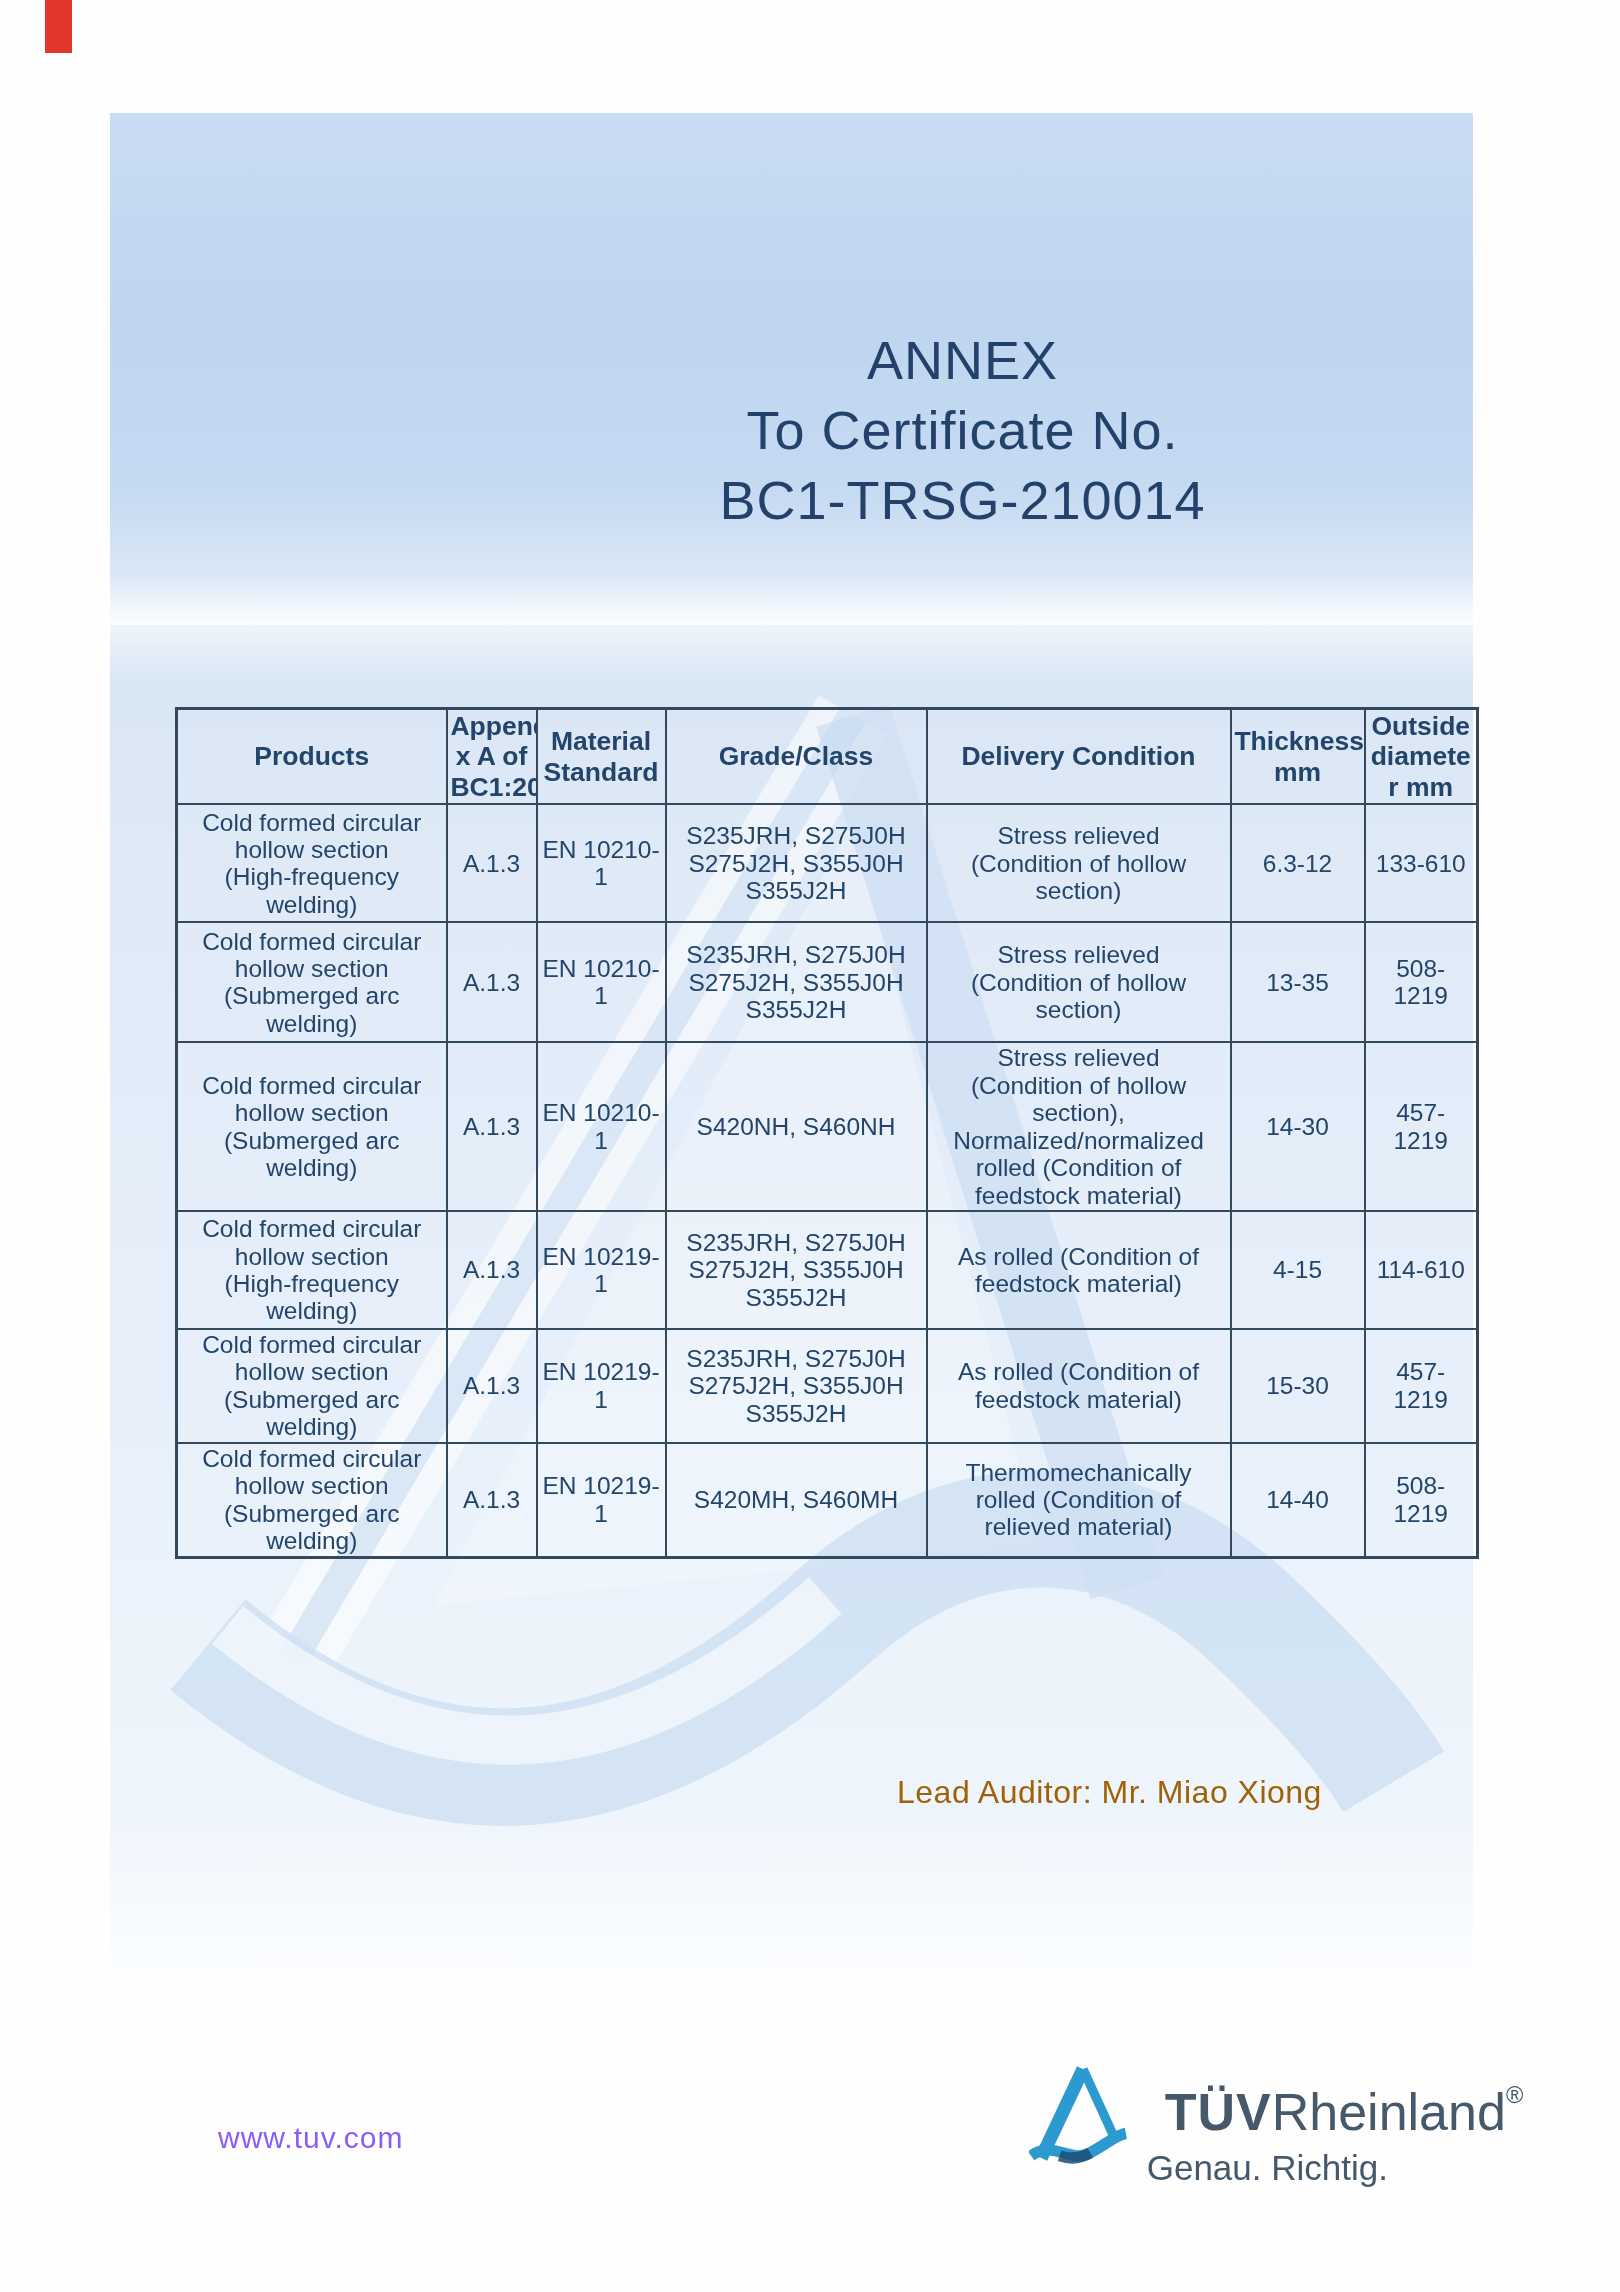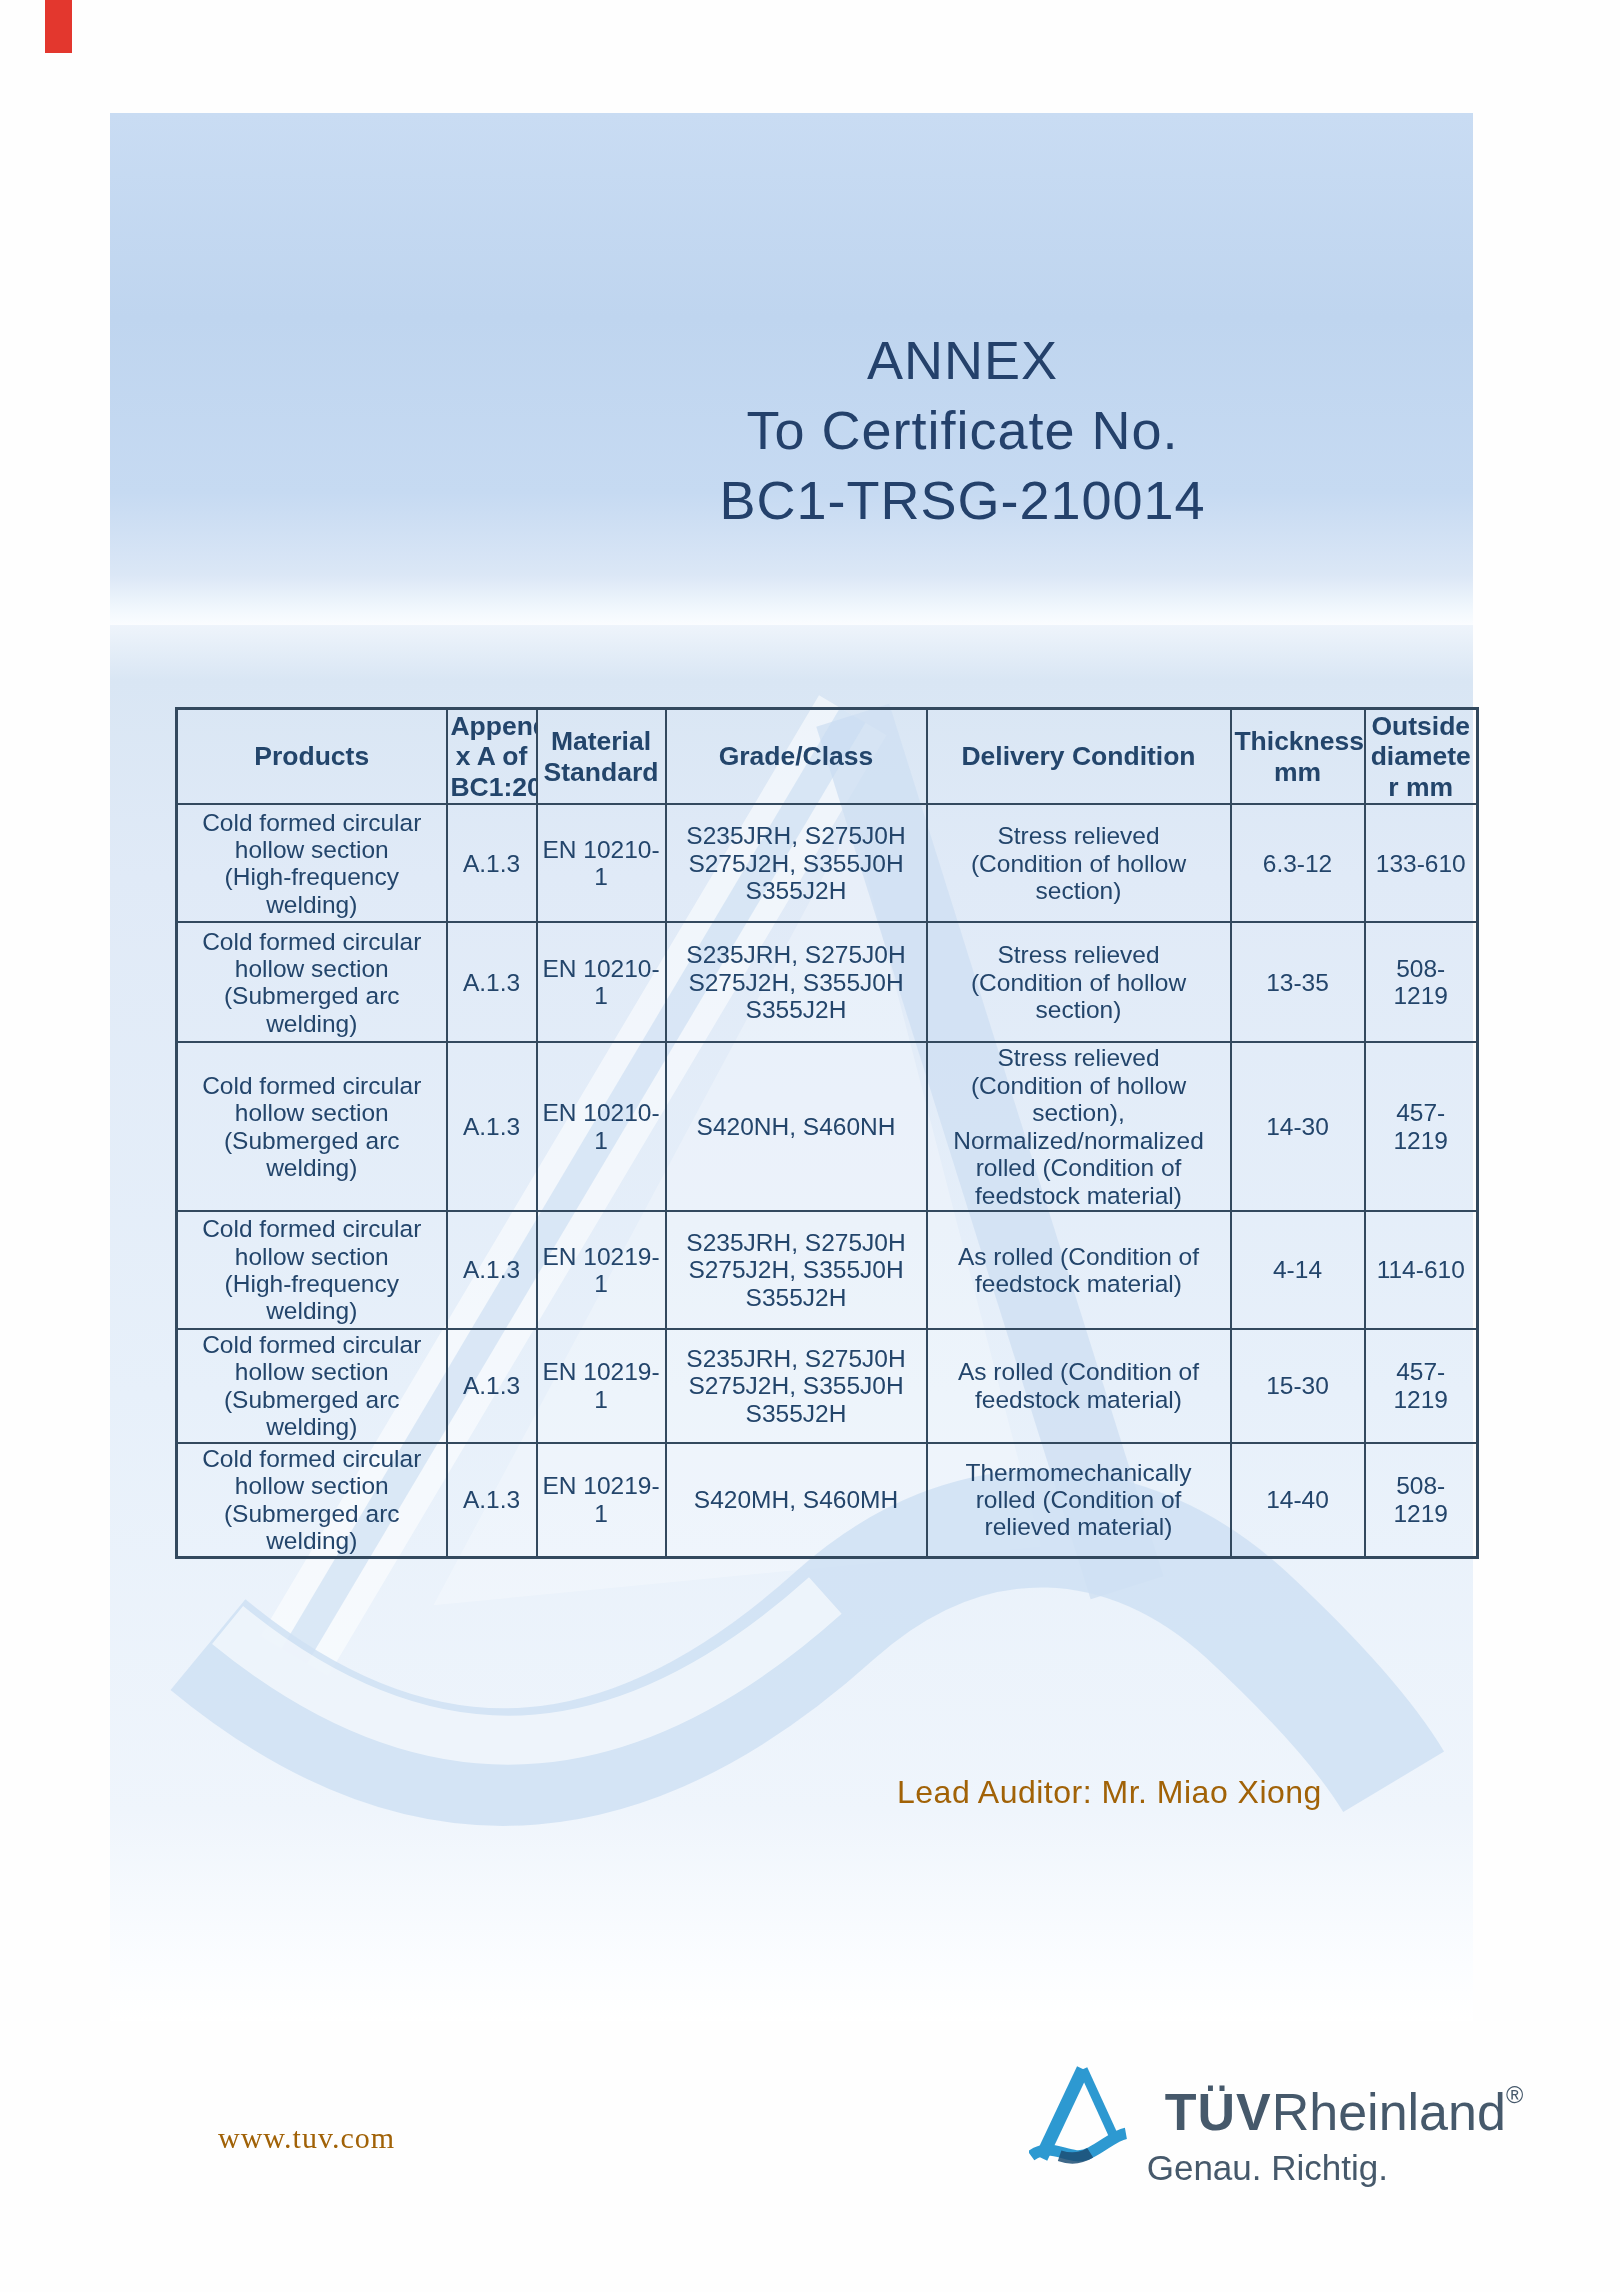--- a/index.html
+++ b/index.html
@@ -45,21 +45,21 @@
   tbody tr:nth-child(3){height:167px;}
   tbody tr:nth-child(4){height:118px;}
   tbody tr:nth-child(5){height:113px;}
   tbody tr:nth-child(6){height:110px;}
   .lead-auditor{
     position:absolute;left:897px;top:1774px;
     font-size:32px;color:#a16207;letter-spacing:0.5px;
   }
   .website{
     position:absolute;left:218px;top:2121px;
-    font-size:30px;color:#a16207;letter-spacing:1px;font-family:Liberation Serif, serif;
+    font-size:30px;color:#8b5cf6;letter-spacing:1px;
   }
   .logo{position:absolute;left:1029px;top:2066px;display:flex;align-items:flex-start;}
   .logo-mark{width:102px;height:98px;flex:0 0 auto;}
   .logo-text{margin-left:15.7px;margin-top:17.6px;}
   .brand-line{font-size:52px;color:#46596b;line-height:1;white-space:nowrap;margin-left:18px;}
   .brand-bold{font-weight:bold;letter-spacing:1px;}
   .brand-reg{font-weight:normal;}
   .brand-r{font-size:23.5px;vertical-align:27.4px;}
   .tagline{font-size:35px;color:#46596b;margin-top:9.8px;}
 </style>
@@ -173,21 +173,21 @@
 hollow section
 (High-frequency
 welding)</td>
           <td>A.1.3</td>
           <td>EN 10219-1</td>
           <td>S235JRH, S275J0H
 S275J2H, S355J0H
 S355J2H</td>
           <td>As rolled (Condition of
 feedstock material)</td>
-          <td>4-14</td>
+          <td>4-15</td>
           <td>114-610</td>
         </tr>
         <tr>
           <td>Cold formed circular
 hollow section
 (Submerged arc
 welding)</td>
           <td>A.1.3</td>
           <td>EN 10219-1</td>
           <td>S235JRH, S275J0H

